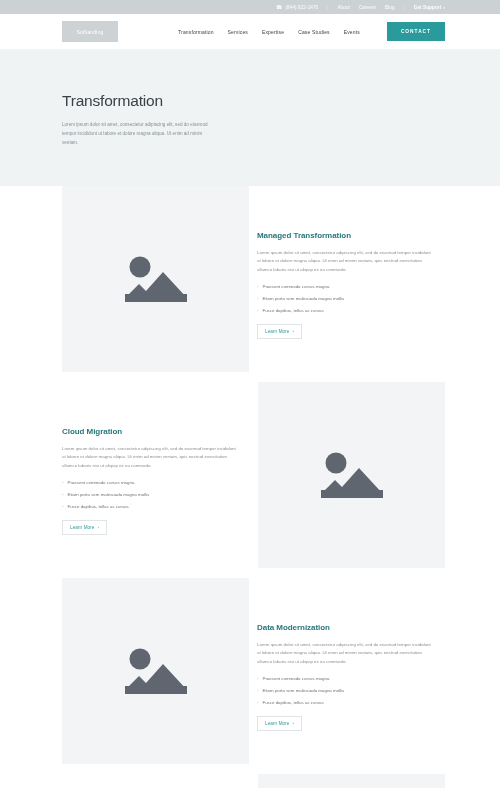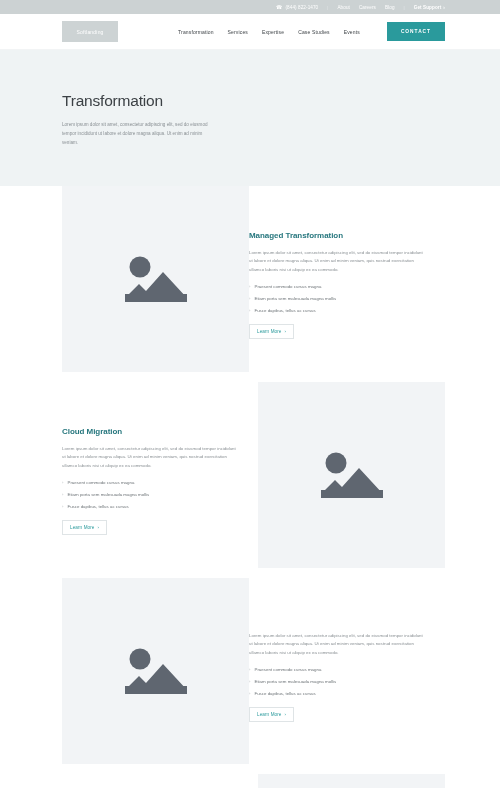--- a/index.html
+++ b/index.html
@@ -137,21 +137,21 @@
   }
   .copy {
     width: 187px;
     flex: none;
     display: flex;
     flex-direction: column;
     justify-content: center;
     padding-top: 2px;
   }
   .row-left .media { margin-left: 62px; }
-  .row-left .copy  { margin-left: 0; }
+  .row-left .copy  { margin-left: 8px; }
   .row-right { justify-content: flex-start; }
   .row-right .media { margin-right: 62px; }
   .row-right .copy  { margin-left: 62px; margin-right: 9px; }
 
   .placeholder-svg { width: 74px; height: 58px; display: block; }
 
   .copy-title {
     font-size: 8px;
     font-weight: bold;
     color: #27777e;
@@ -304,20 +304,21 @@
 <section class="section">
   <div class="section-inner row-left">
     <div class="media">
       <svg class="placeholder-svg" viewBox="0 0 74 58">
         <circle cx="21" cy="17" r="10.5" fill="#5f6670"></circle>
         <path d="M6 48 L20 34 L27 41 L44 22 L68 48 Z" fill="#5f6670"></path>
         <rect x="6" y="44" width="62" height="8" fill="#5f6670"></rect>
       </svg>
     </div>
     <div class="copy">
+      <h2 class="copy-title">Data Modernization</h2>
       <p class="copy-text">Lorem ipsum dolor sit amet, consectetur adipiscing elit, sed do eiusmod tempor incididunt ut labore et dolore magna aliqua. Ut enim ad minim veniam, quis nostrud exercitation ullamco laboris nisi ut aliquip ex ea commodo.</p>
       <ul class="bullets">
         <li class="bullet">
           <span class="bullet-mark">›</span>
           <span>Praesent commodo cursus magna</span>
         </li>
         <li class="bullet">
           <span class="bullet-mark">›</span>
           <span>Etiam porta sem malesuada magna mollis</span>
         </li>

